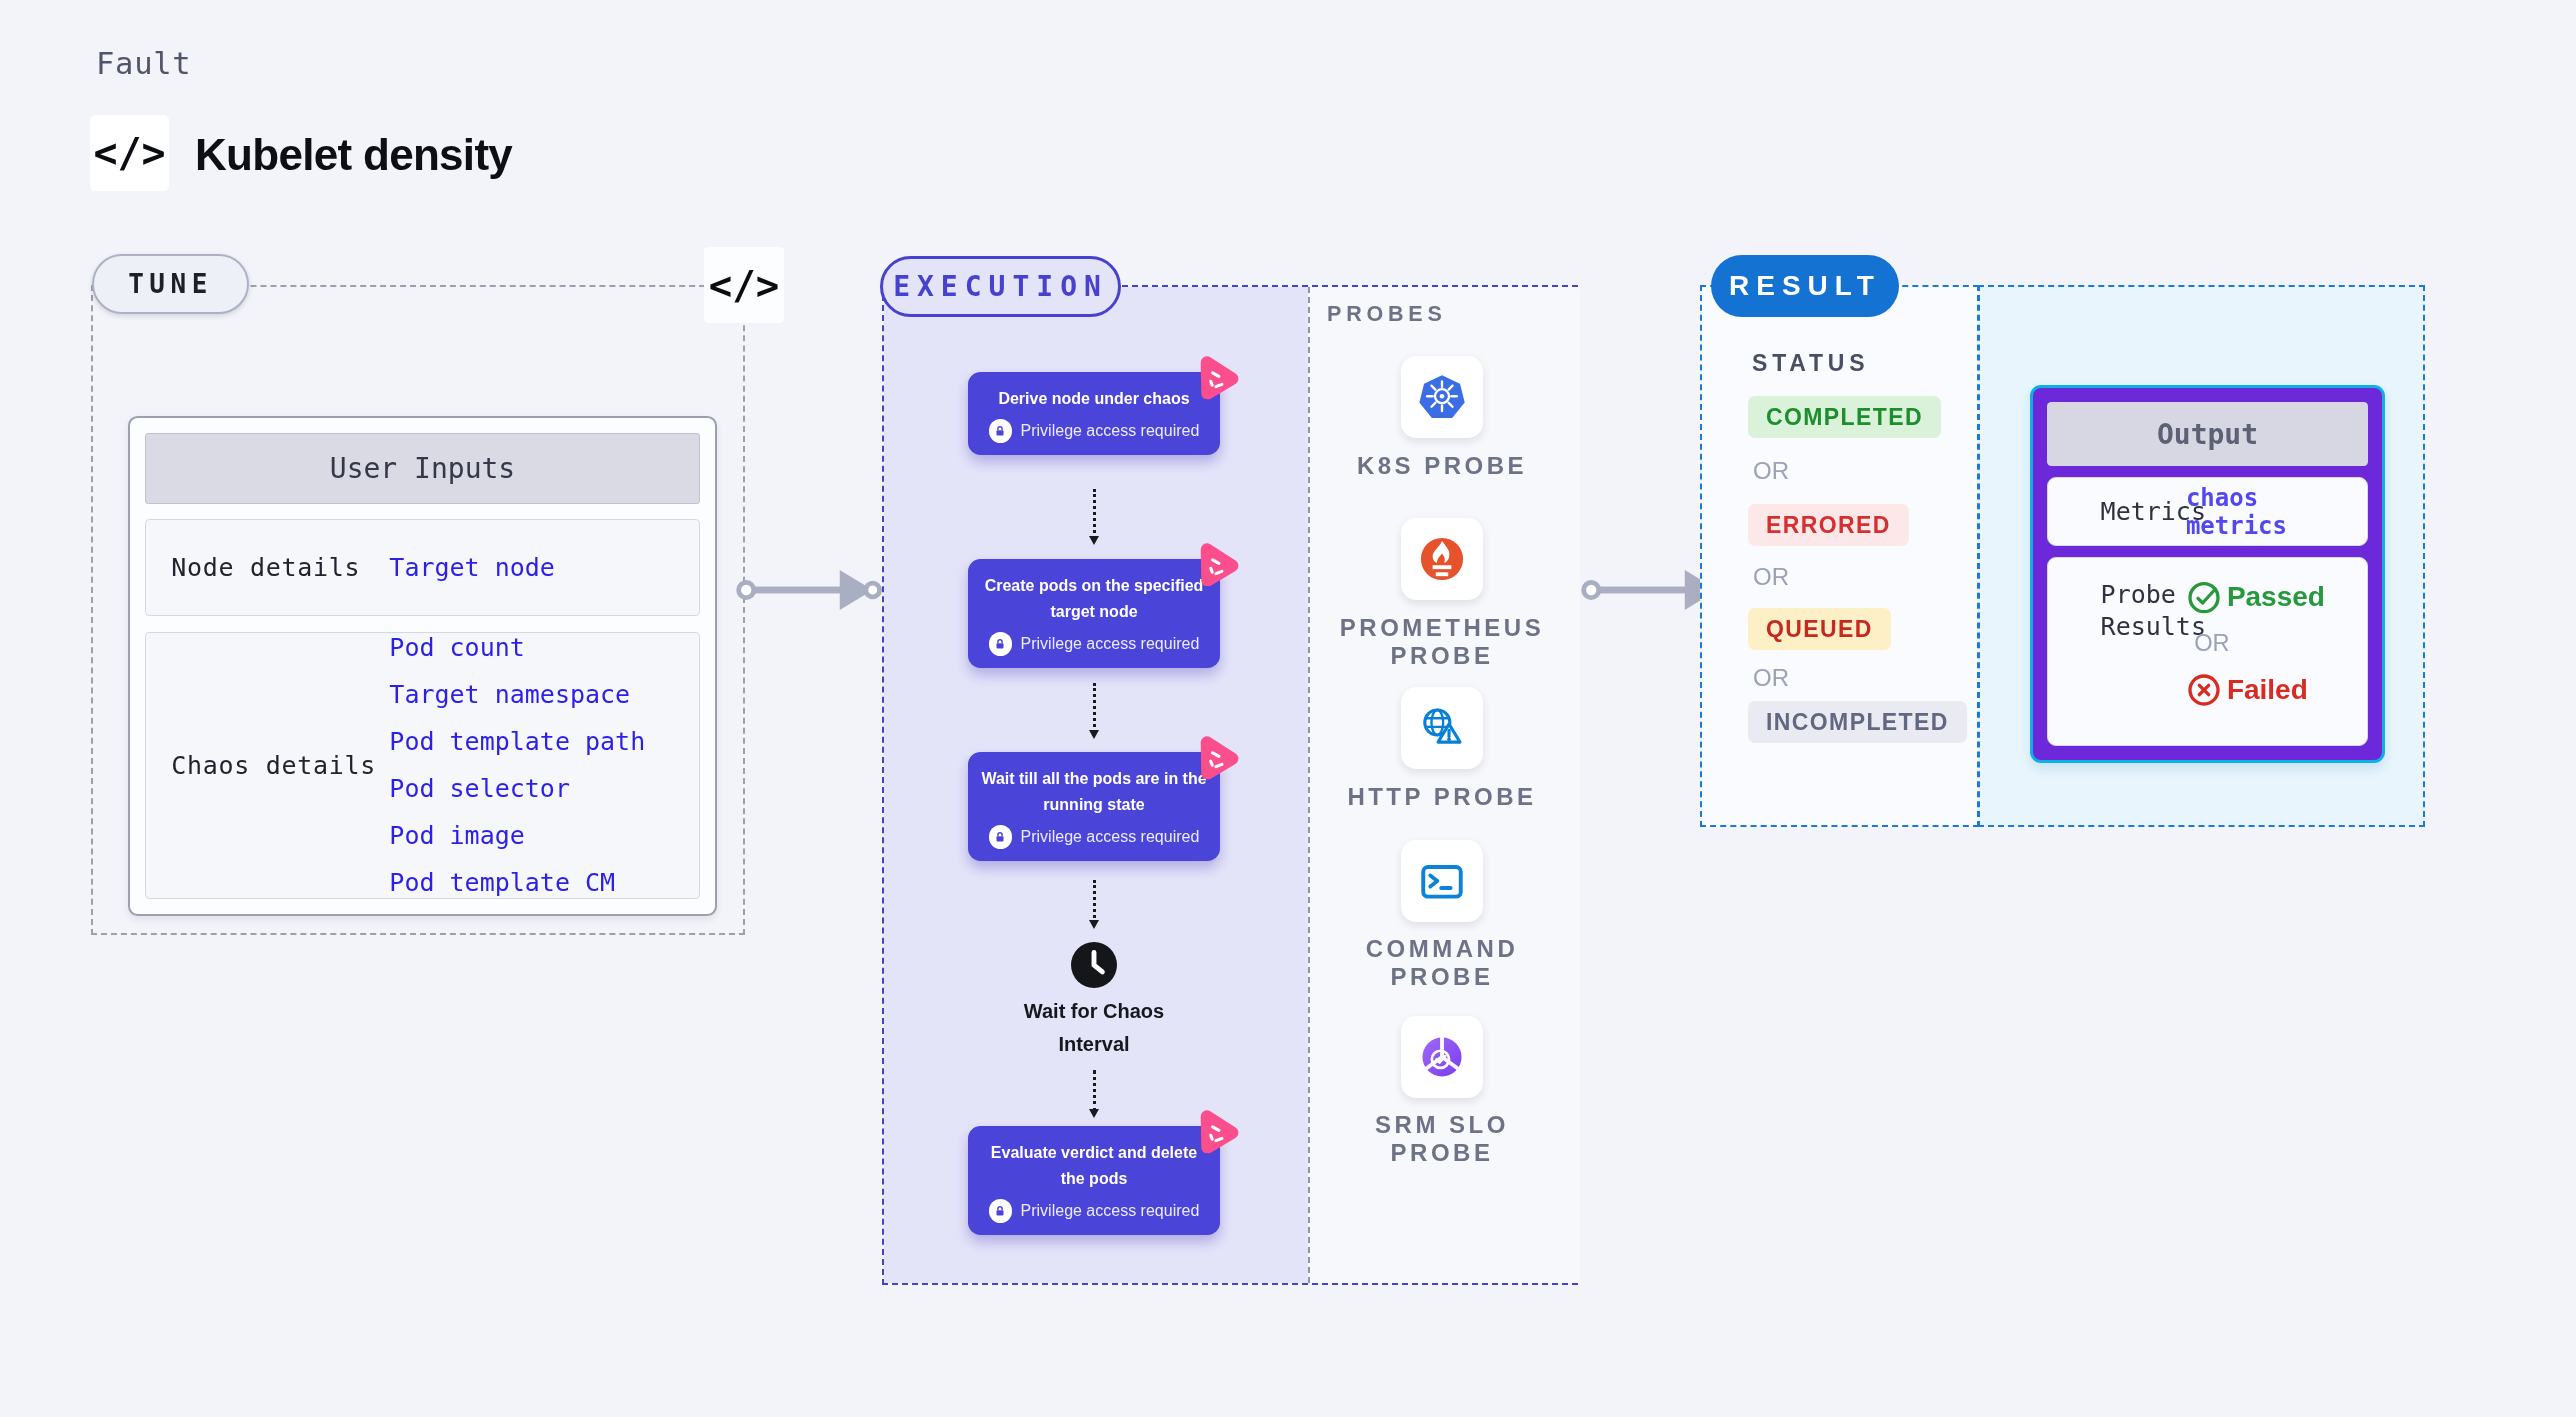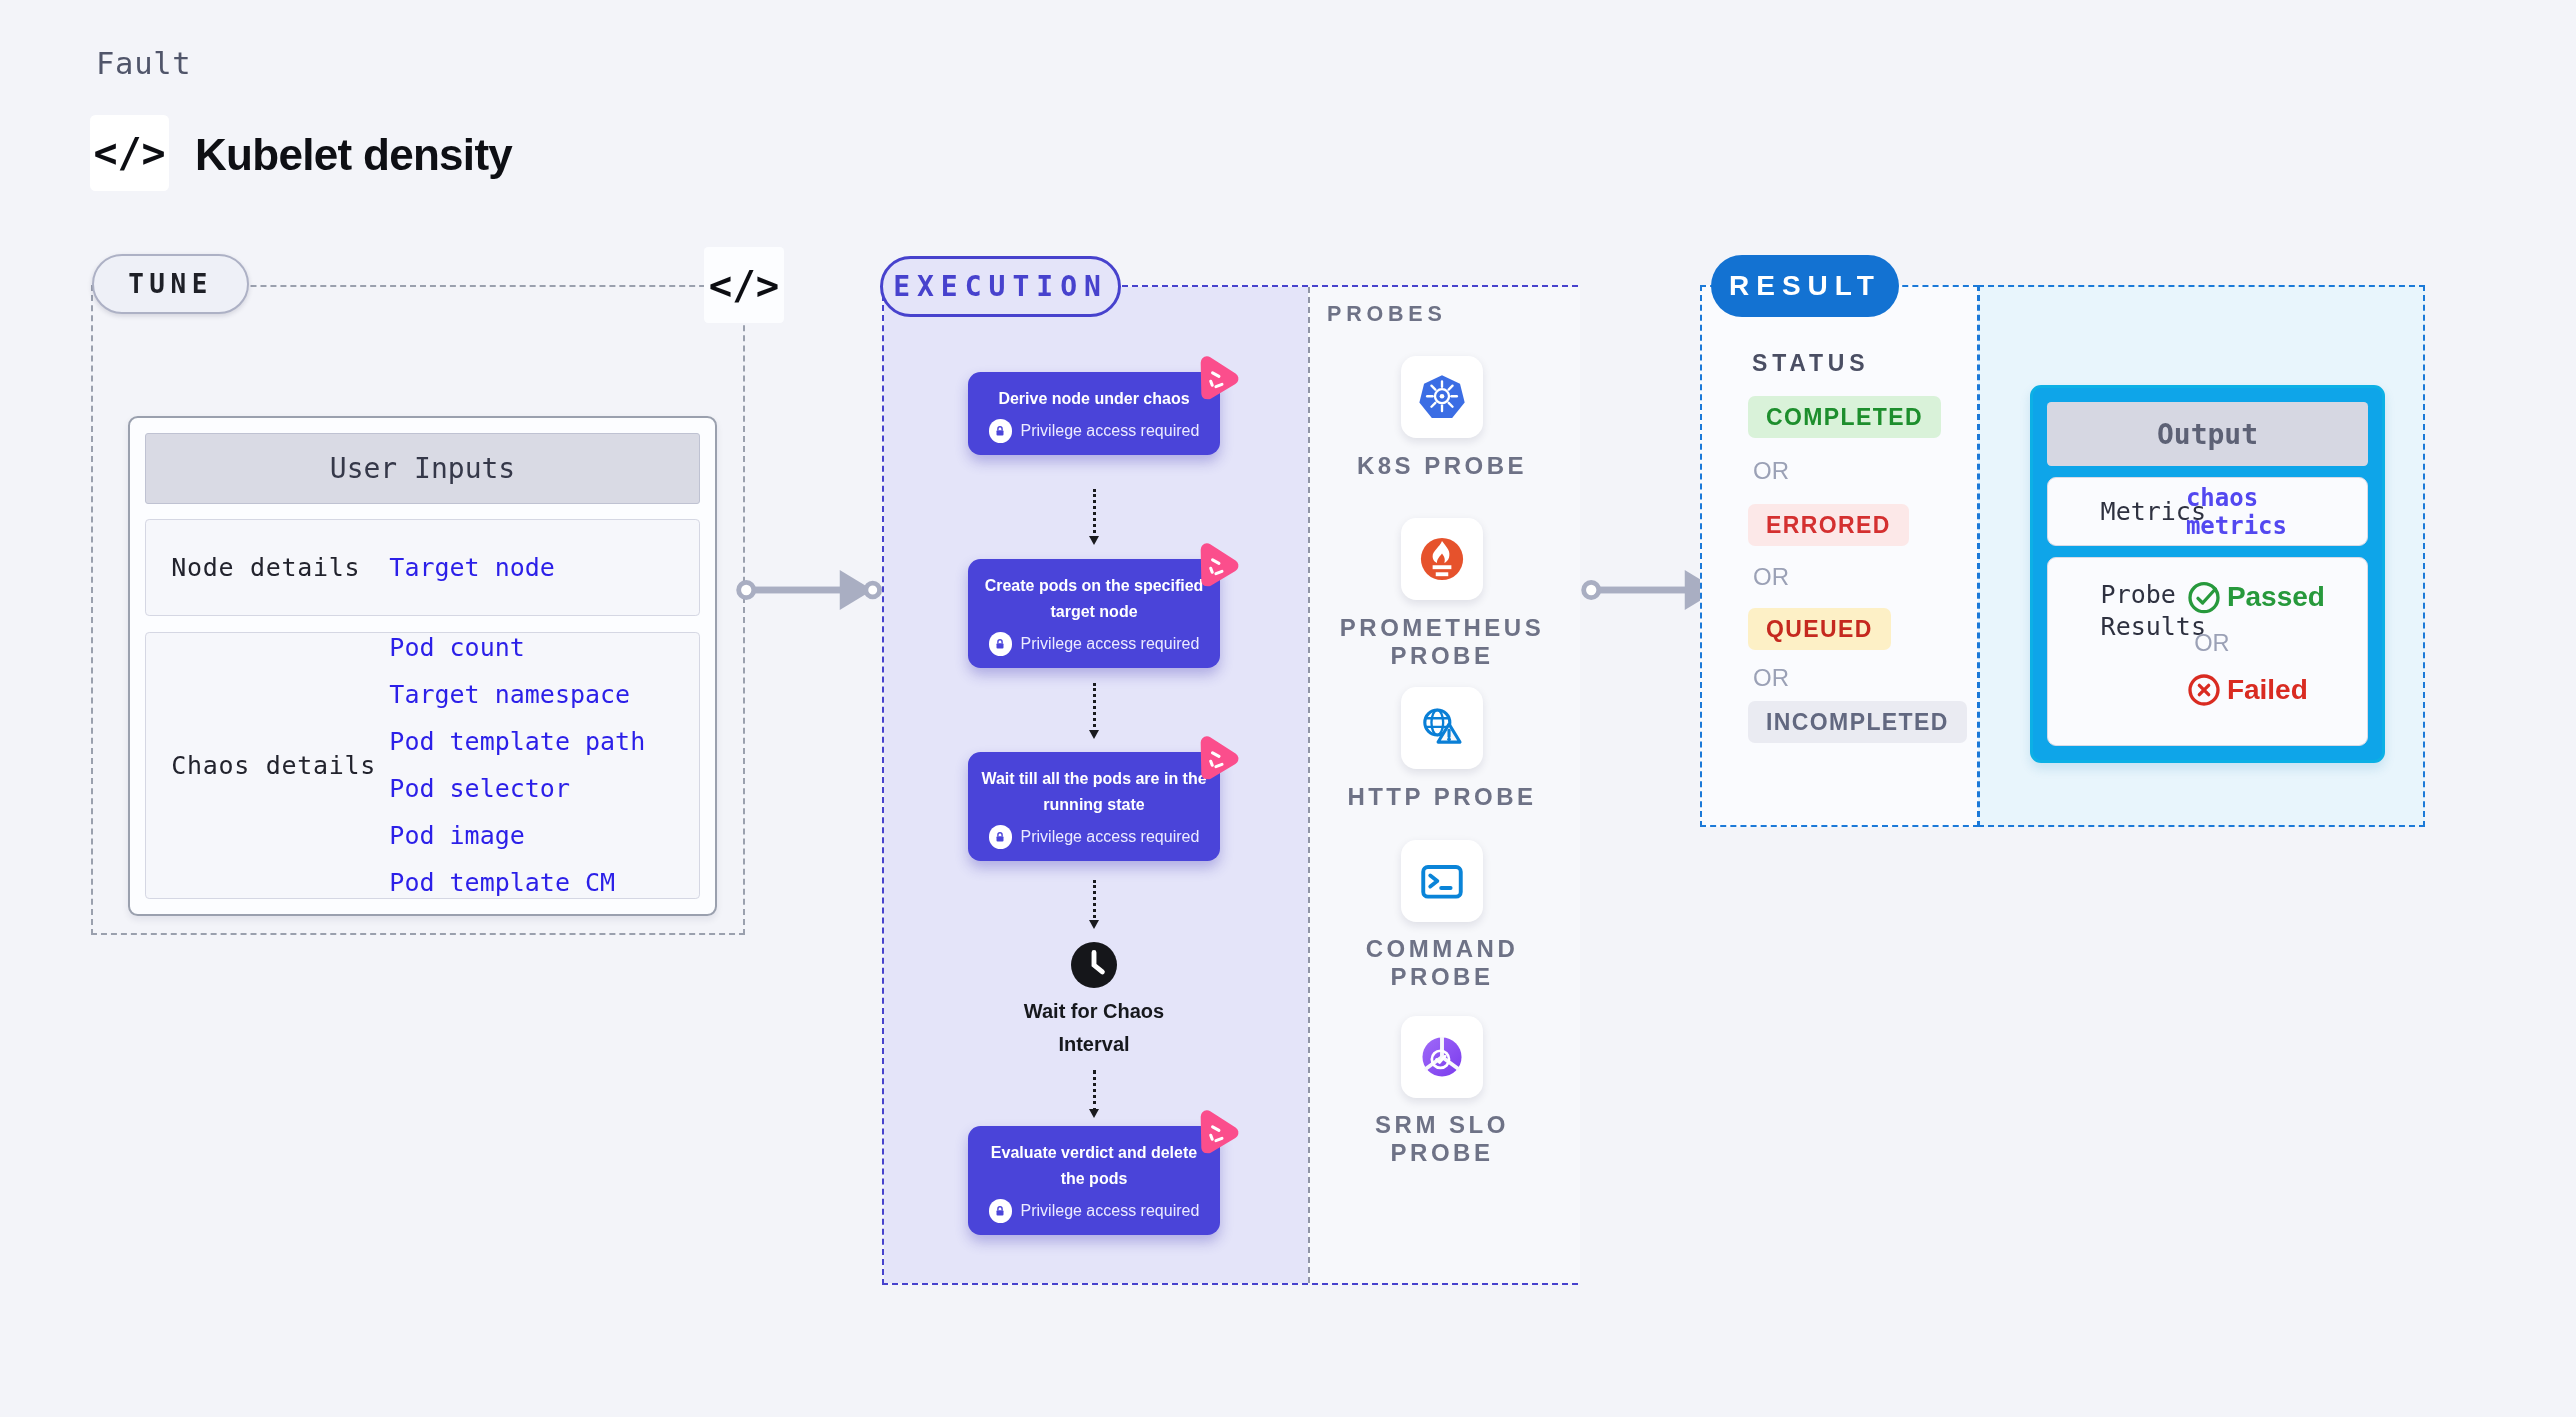--- a/index.html
+++ b/index.html
@@ -71,21 +71,21 @@
   .result-pill{left:1711px;top:255px;width:188px;height:62px;background:#1372d2;border-radius:32px;
                color:#fff;font-size:28px;font-weight:700;letter-spacing:7px;z-index:3;}
   .result-left{left:1700px;top:285px;width:279px;height:542px;border:2.8px dashed #1b79d8;
                background:#fafbfe;box-sizing:border-box;}
   .result-right{left:1978px;top:285px;width:447px;height:542px;border:2.8px dashed #1b79d8;
                 background:#e8f5fc;box-sizing:border-box;}
   .status-title{left:1752px;top:350px;font-size:23px;font-weight:700;letter-spacing:4.8px;color:#4a4e63;}
   .badge{display:inline-block;padding:7.6px 18px;border-radius:7px;font-size:23px;font-weight:700;
          letter-spacing:1.4px;}
   .or{font-size:24px;color:#9ba1b6;font-weight:500;}
-  .output-card{left:2030px;top:385px;width:355px;height:378px;background:#0ea5e9;border:3.5px solid #0cb0e5;
+  .output-card{left:2030px;top:385px;width:355px;height:378px;background:#6d28d9;border:3.5px solid #0cb0e5;
                border-radius:11px;box-shadow:0 5.5px 11px rgba(10,120,180,.14);box-sizing:border-box;
                padding:14px;display:flex;flex-direction:column;gap:11px;}
   .out-head{height:64px;min-height:64px;background:#d6d7e2;border-radius:4.2px;
             font-family:"DejaVu Sans Mono",monospace;font-weight:700;font-size:28px;color:#5d6175;}
   .out-row{background:#fafbfe;border:1.4px solid #d8dae6;border-radius:9px;display:flex;
            font-family:"DejaVu Sans Mono",monospace;font-size:25px;color:#2e3140;box-sizing:border-box;padding-left:36px;}
   .out-metrics{height:69px;min-height:69px;align-items:center;}
   .out-label{width:36%;padding-left:16.6px;box-sizing:border-box;line-height:32px;}
   .metrics-value{color:#5348f0;font-weight:700;font-size:24px;}
   .out-results{flex:1;align-items:flex-start;padding-top:21px;}

